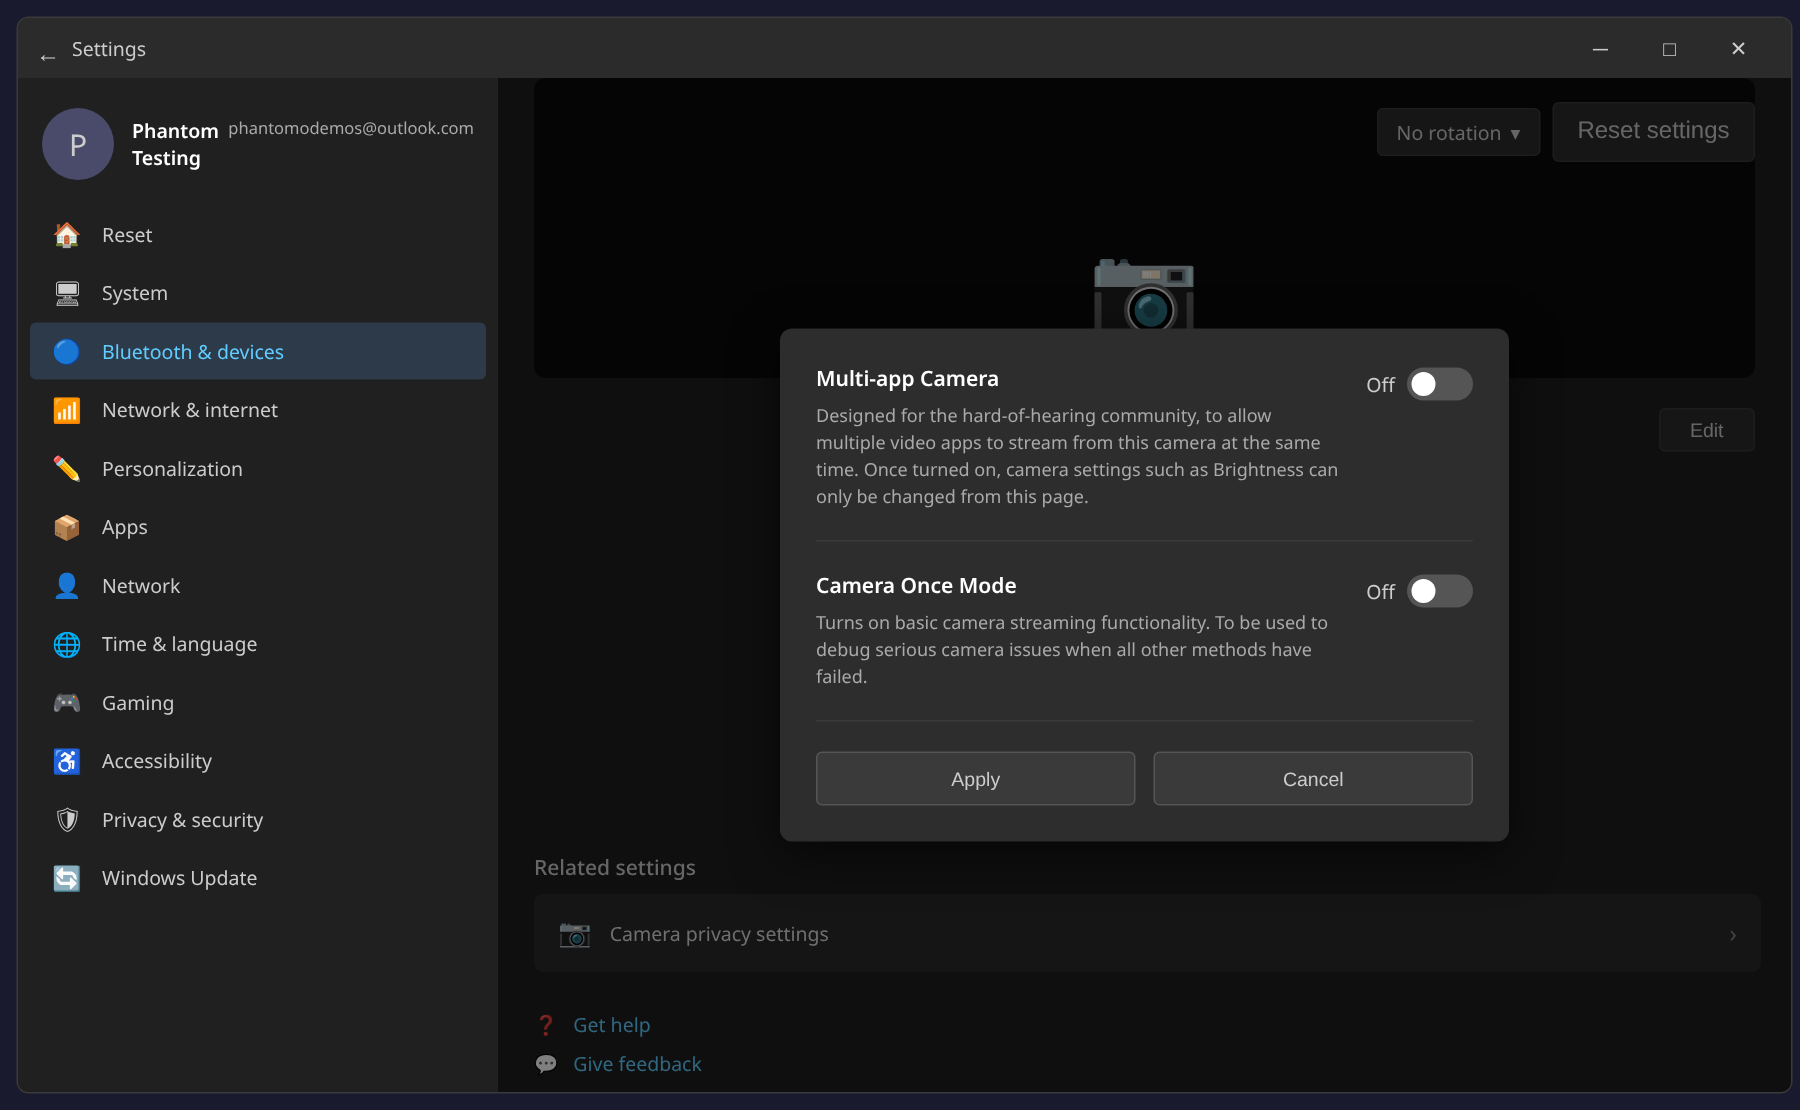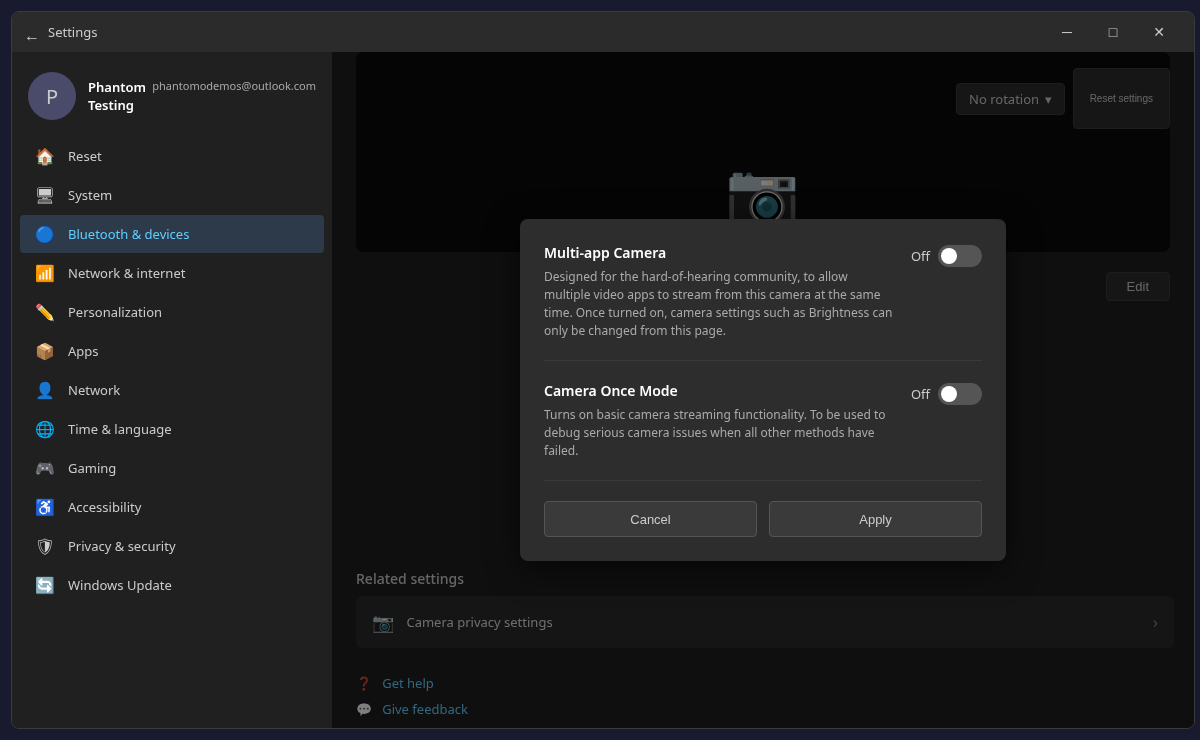--- a/index.html
+++ b/index.html
@@ -212,22 +212,22 @@
       padding: 6px 12px;
       font-size: 13px;
       color: #ccc;
       cursor: pointer;
       margin-left: 28px;
     }
     .reset-btn {
       background: #2d2d2d;
       border: 1px solid #3a3a3a;
       border-radius: 4px;
-      padding: 24px 16px;
-      font-size: 10px;
+      padding: 10px 16px;
+      font-size: 16px;
       color: #ccc;
       cursor: pointer;
     }
     .edit-btn {
       background: #2d2d2d;
       border: 1px solid #3a3a3a;
       border-radius: 4px;
       padding: 6px 20px;
       font-size: 13px;
       color: #ccc;
@@ -536,20 +536,20 @@
                 <div class="modal-item-desc">Turns on basic camera streaming functionality. To be used to debug serious camera issues when all other methods have failed.</div>
               </div>
               <div class="toggle-group">
                 <span class="toggle-label">Off</span>
                 <div class="toggle"></div>
               </div>
             </div>
           </div>
 
           <div class="modal-buttons">
+            <button class="modal-btn modal-btn-apply">Apply</button>
             <button class="modal-btn modal-btn-cancel">Cancel</button>
-            <button class="modal-btn modal-btn-apply">Apply</button>
           </div>
         </div>
       </div>
     </div>
   </div>
 </div>
 
 </body></html>

